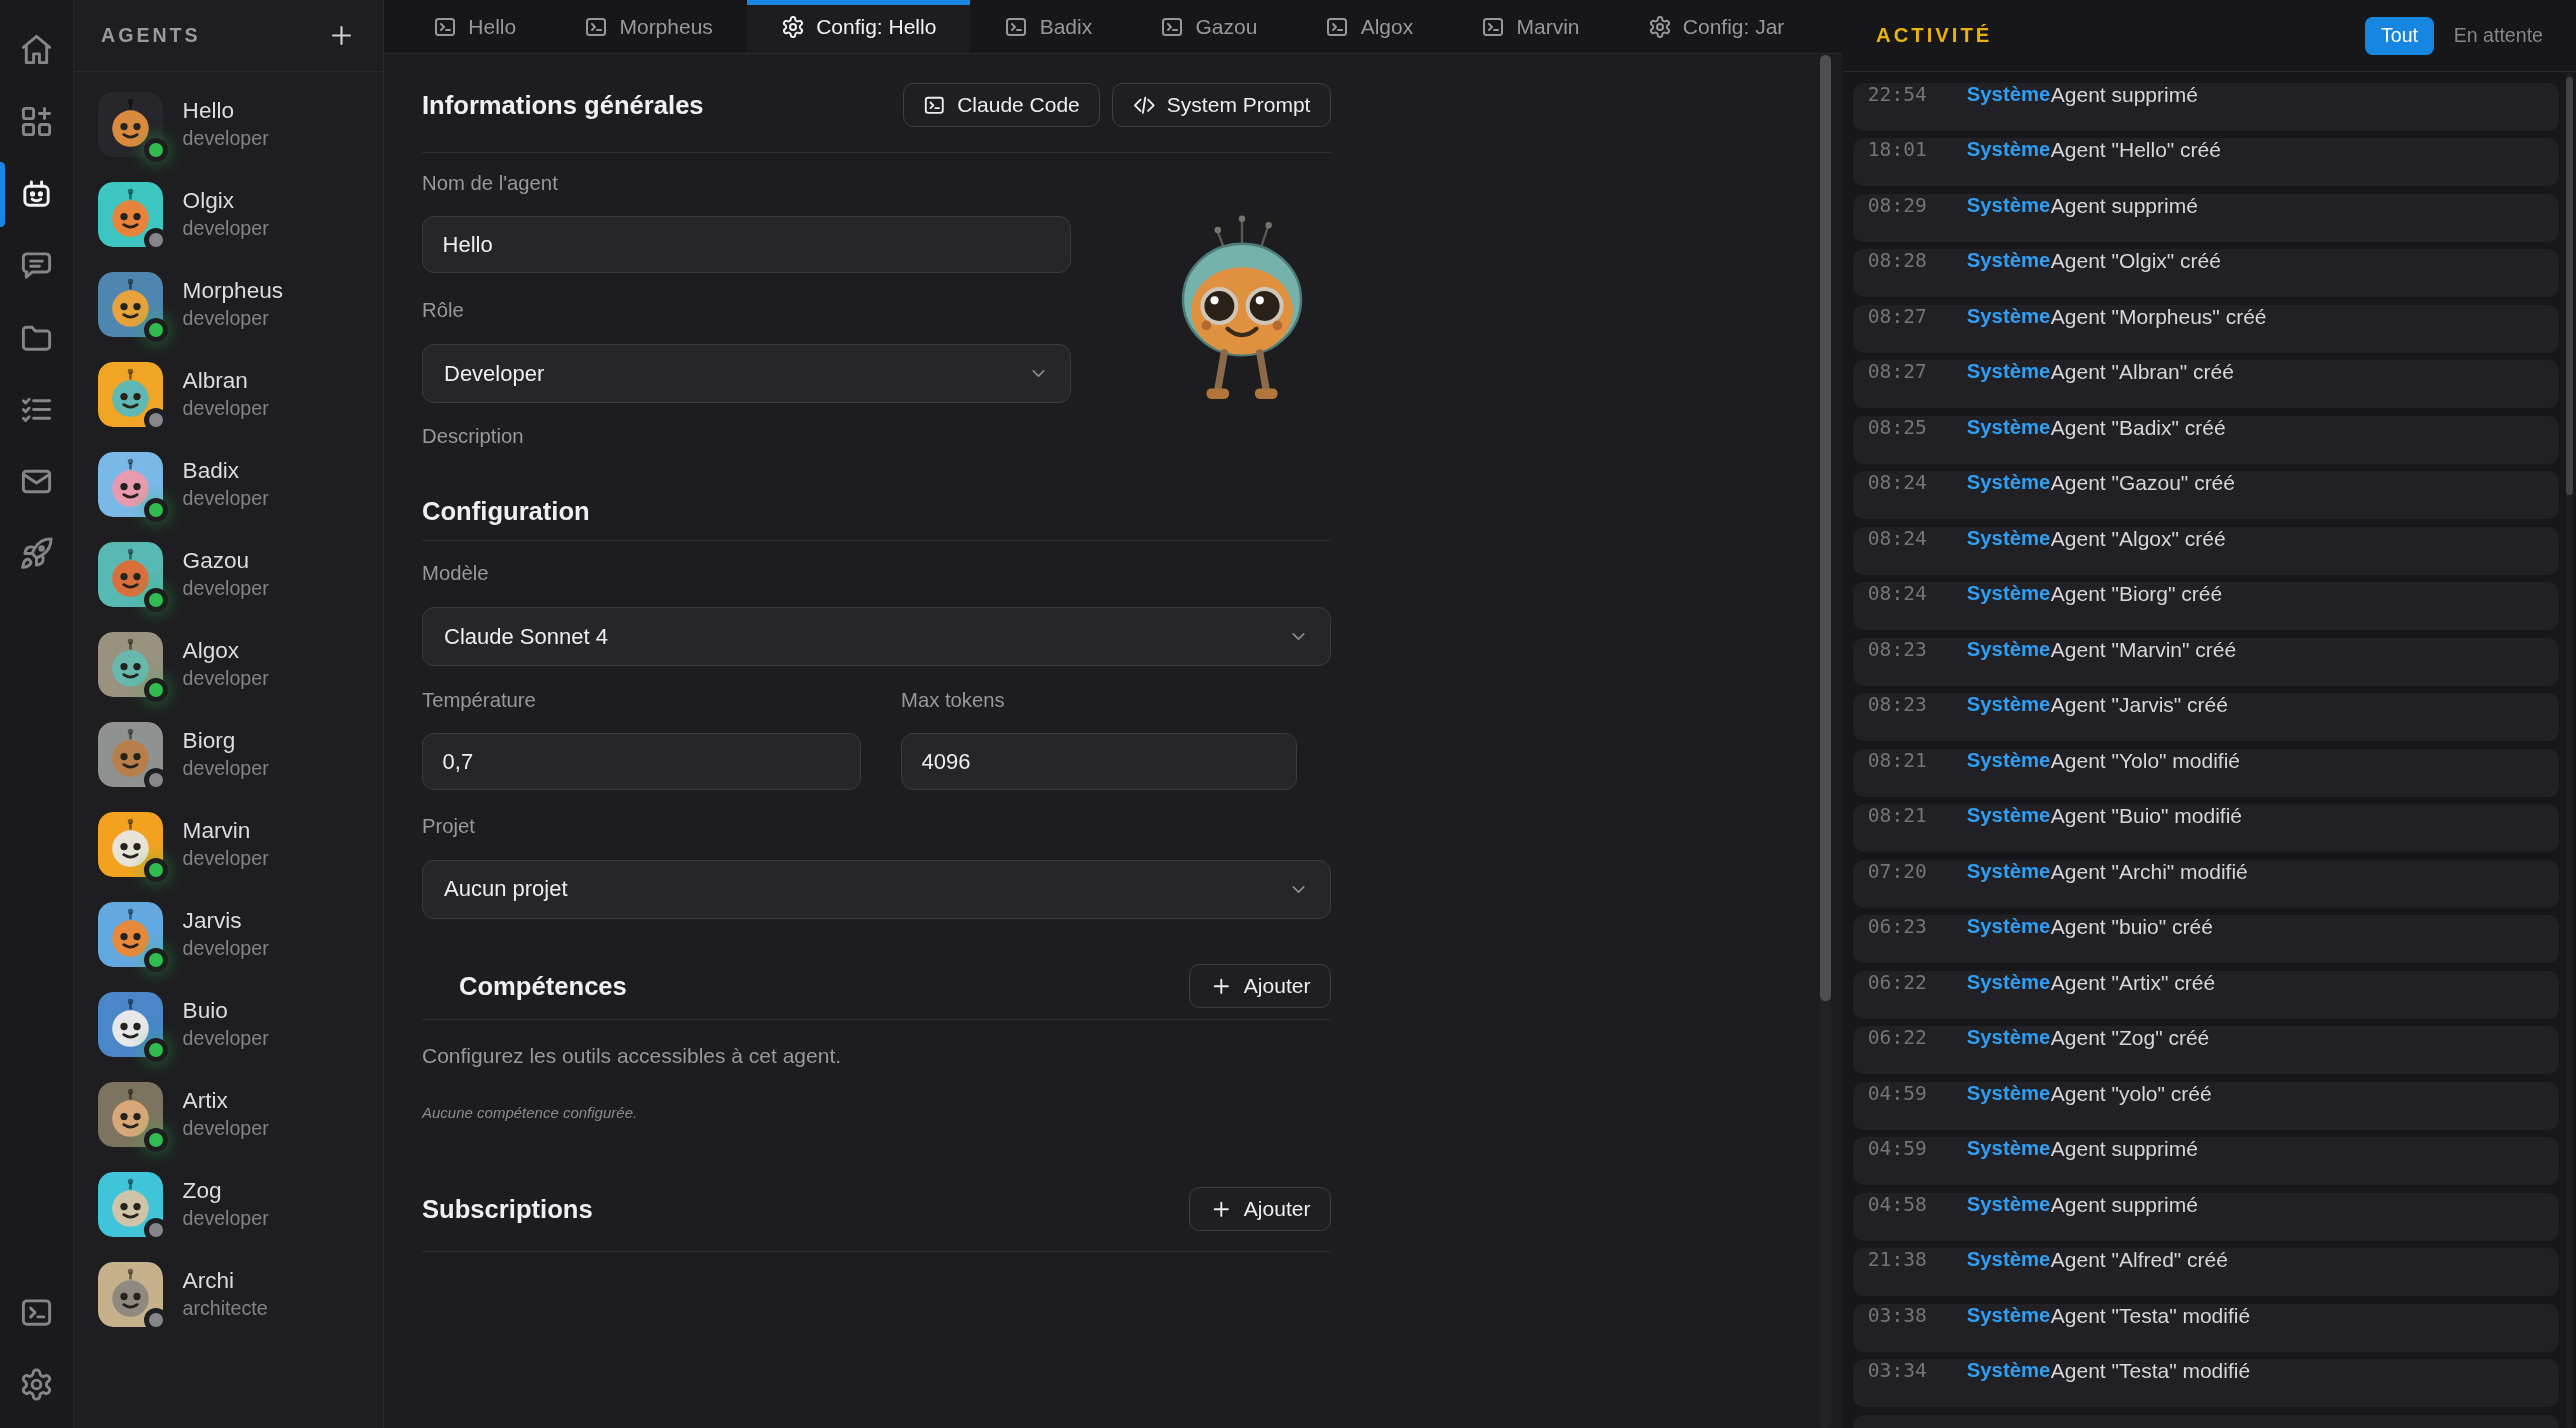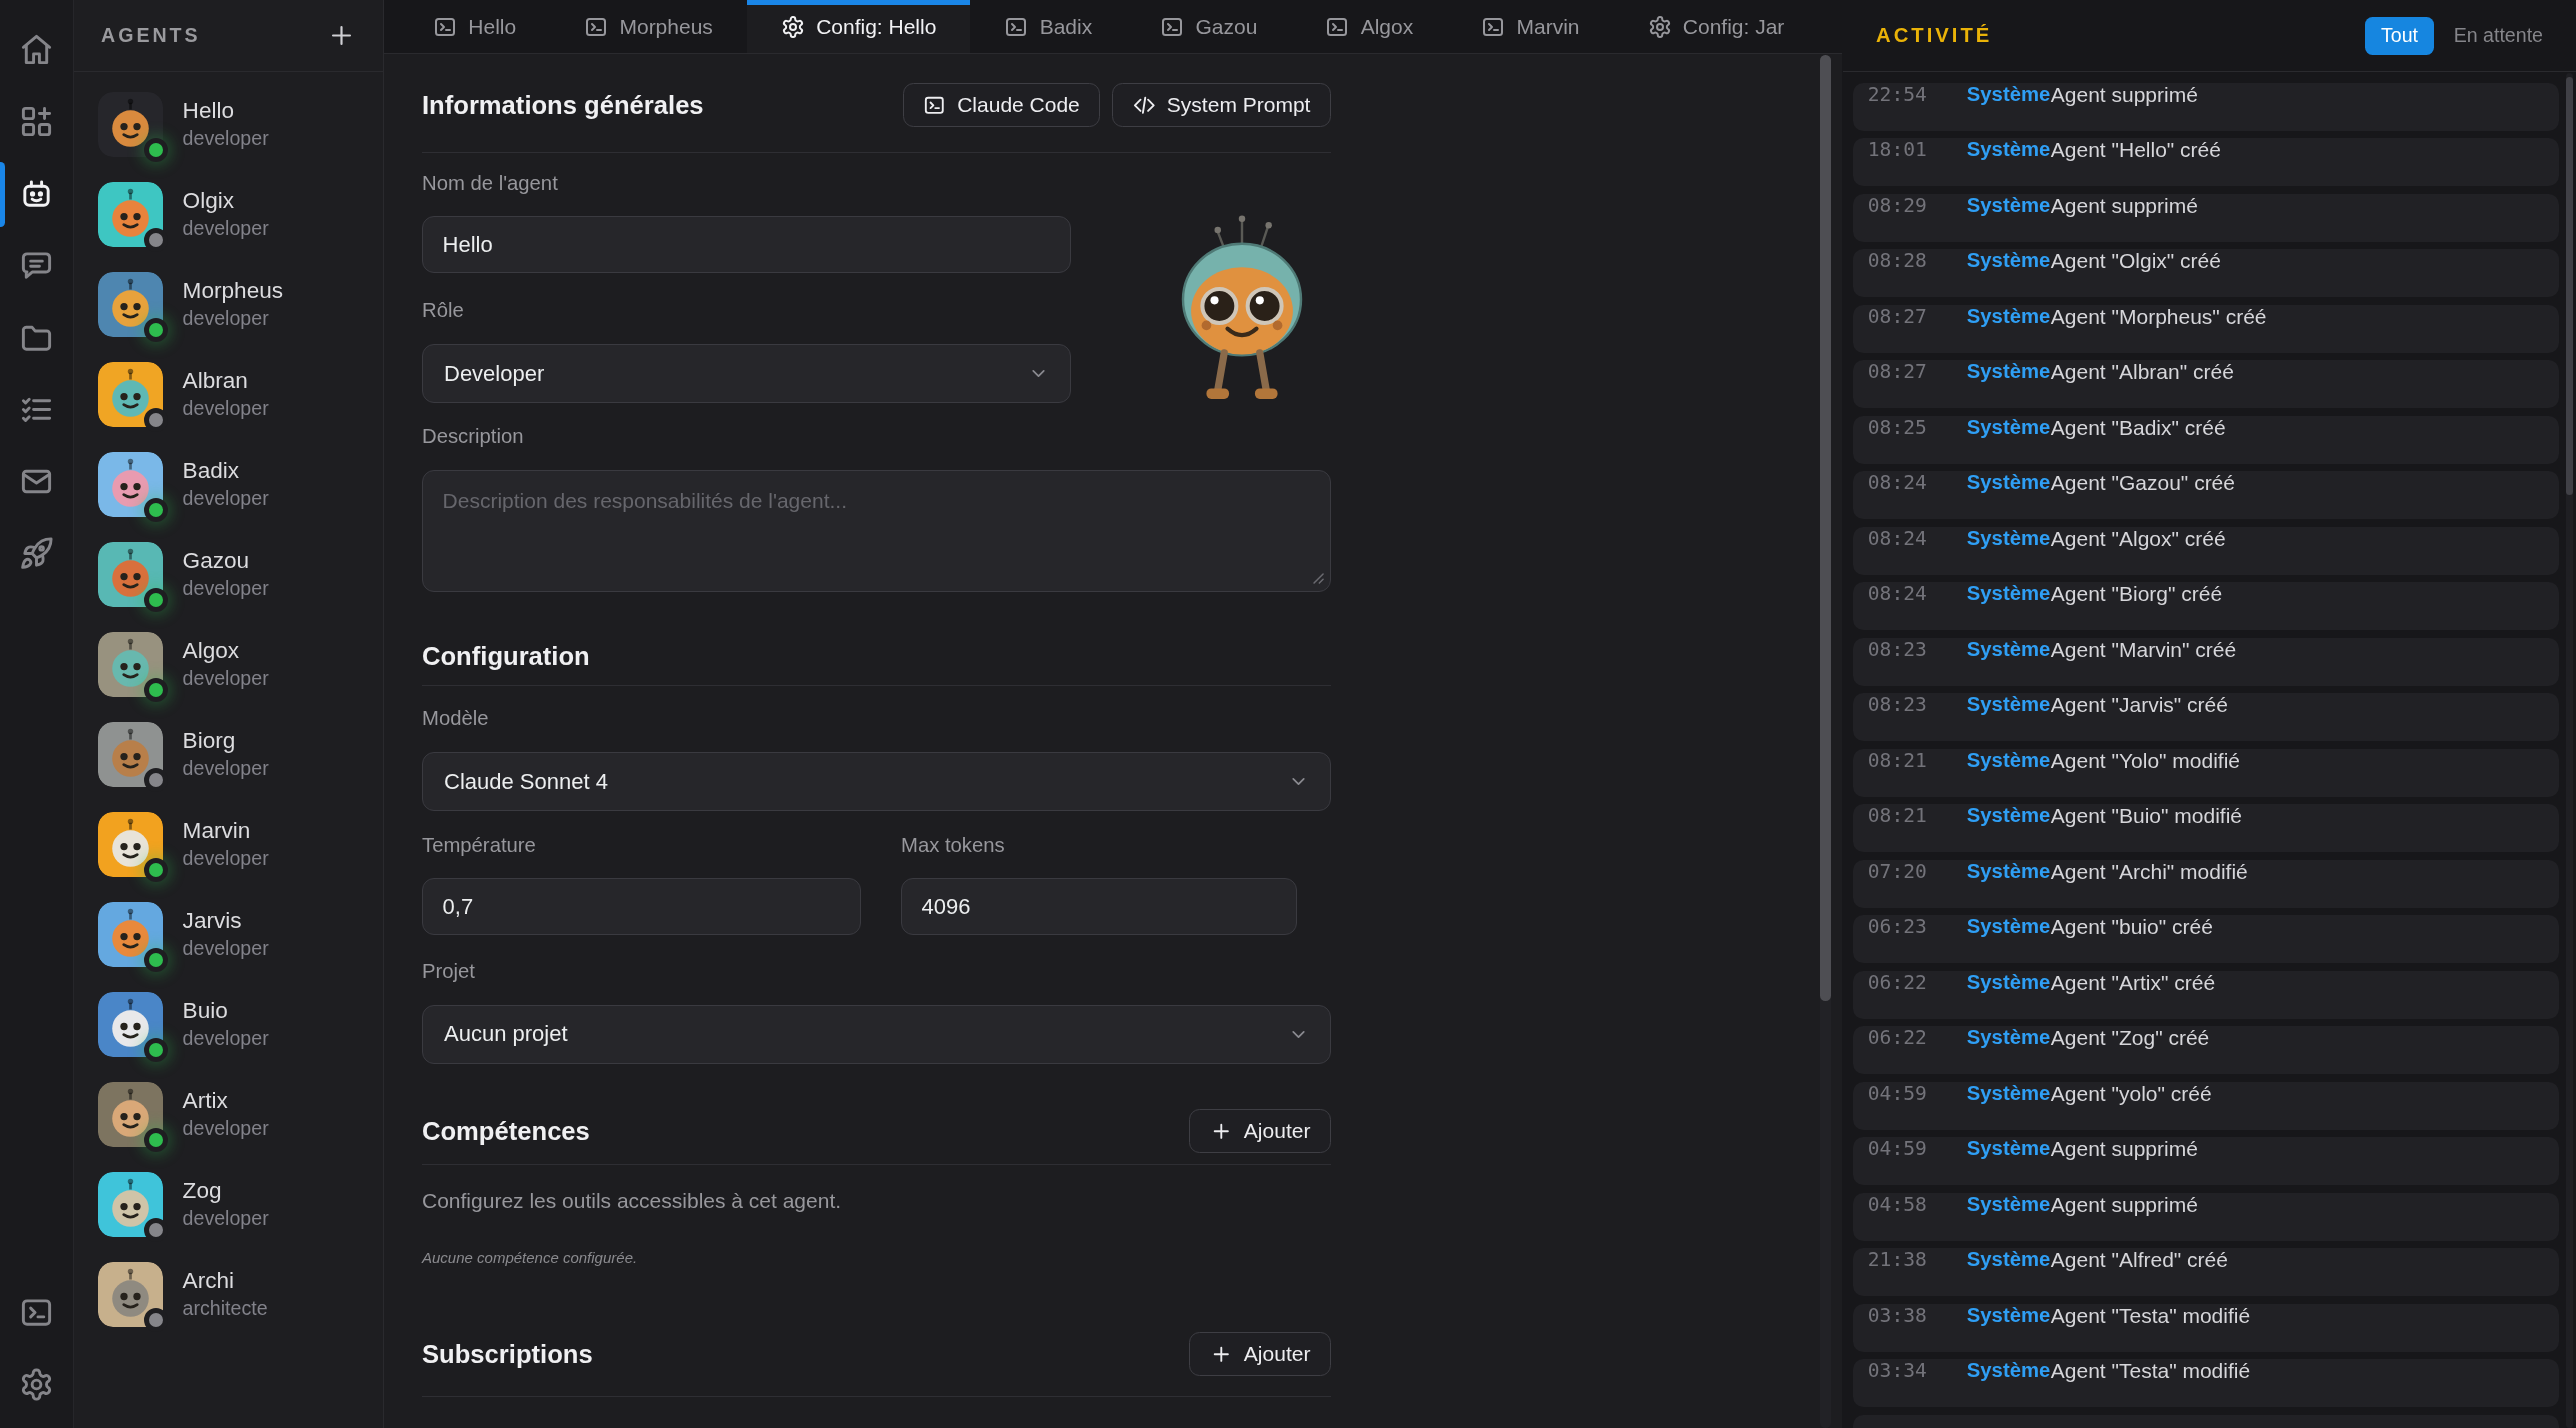--- a/index.html
+++ b/index.html
@@ -80,21 +80,21 @@
   .hint-text { font-size:21px; color:#97979c; }
   .empty-text { font-size:15px; color:#8a8a8e; font-style:italic; }
 
   .mt-div1 { margin-top:25px; } .mt-label1 { margin-top:20.3px; } .mt-input1 { margin-top:22px; }
   .mt-label2 { margin-top:27px; } .mt-sel1 { margin-top:23px; }
   .mt-label3 { margin-top:23px; } .mt-ta { margin-top:23px; }
   .row-head2 { margin-top:49px; height:30px; } .mt-div2 { margin-top:13.6px; }
   .mt-label4 { margin-top:22.6px; } .mt-sel2 { margin-top:23px; }
   .mt-2col { margin-top:24px; } .mt-input2 { margin-top:22px; }
   .mt-label5 { margin-top:25.6px; } .mt-sel3 { margin-top:23px; }
-  .row-head3 { margin-top:45px; height:45px; } .mt-div3 { margin-top:10.5px; }
+  .row-head3 { margin-top:45px; height:45px;margin-left:37px; } .mt-div3 { margin-top:10.5px; }
   .mt-hint { margin-top:24px; } .mt-empty { margin-top:36px; }
   .row-head4 { margin-top:66px; height:45px; } .mt-div4 { margin-top:19px; }
 
   .robot-illustration { position:absolute; left:777px; top:154px; width:162px; height:194px; }
 
   .m-scroll { position:absolute; right:11.3px; top:55px; bottom:0; width:10.5px;
               background:#222226; border-radius:5.3px; }
   .m-thumb { position:absolute; top:0; left:0; width:10.5px; height:946px;
              border-radius:5.3px; background:#4e4e53; }
 
@@ -581,26 +581,20 @@
 
         <div class="field-label mt-label2">Rôle</div>
         <div class="select narrow mt-sel1">
           <span>Developer</span>
           <svg viewBox="0 0 24 24" fill="none" stroke="currentColor" stroke-width="2" stroke-linecap="round" stroke-linejoin="round">
               <path d="m6 9 6 6 6-6"></path>
             </svg>
         </div>
 
         <div class="field-label mt-label3">Description</div>
-        <div class="ta-wrap mt-ta">
-          <textarea class="ta" placeholder="Description des responsabilités de l'agent..." style=""></textarea>
-          <svg class="ta-handle" viewBox="0 0 22 22" stroke="currentColor" stroke-width="2" stroke-linecap="round">
-              <path d="M20 8 8 20M20 15l-5 5"></path>
-            </svg>
-        </div>
 
         <div class="section-row row-head2">
           <h1 class="section-title">Configuration</h1>
         </div>
         <div class="divider mt-div2"></div>
 
         <div class="field-label mt-label4">Modèle</div>
         <div class="select mt-sel2">
           <span>Claude Sonnet 4</span>
           <svg viewBox="0 0 24 24" fill="none" stroke="currentColor" stroke-width="2" stroke-linecap="round" stroke-linejoin="round">

